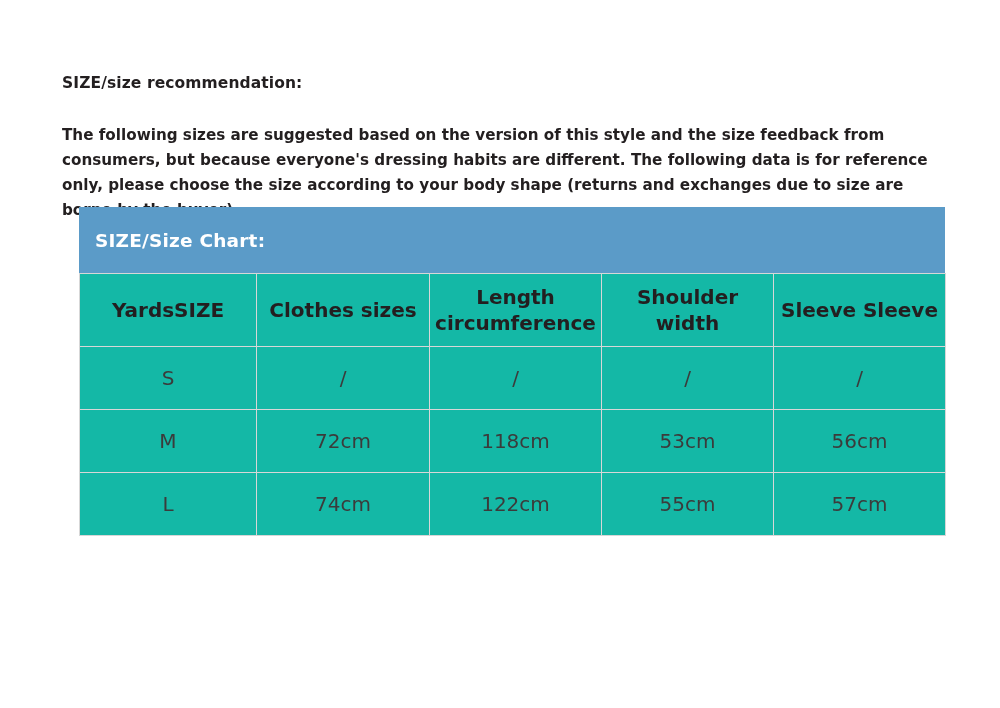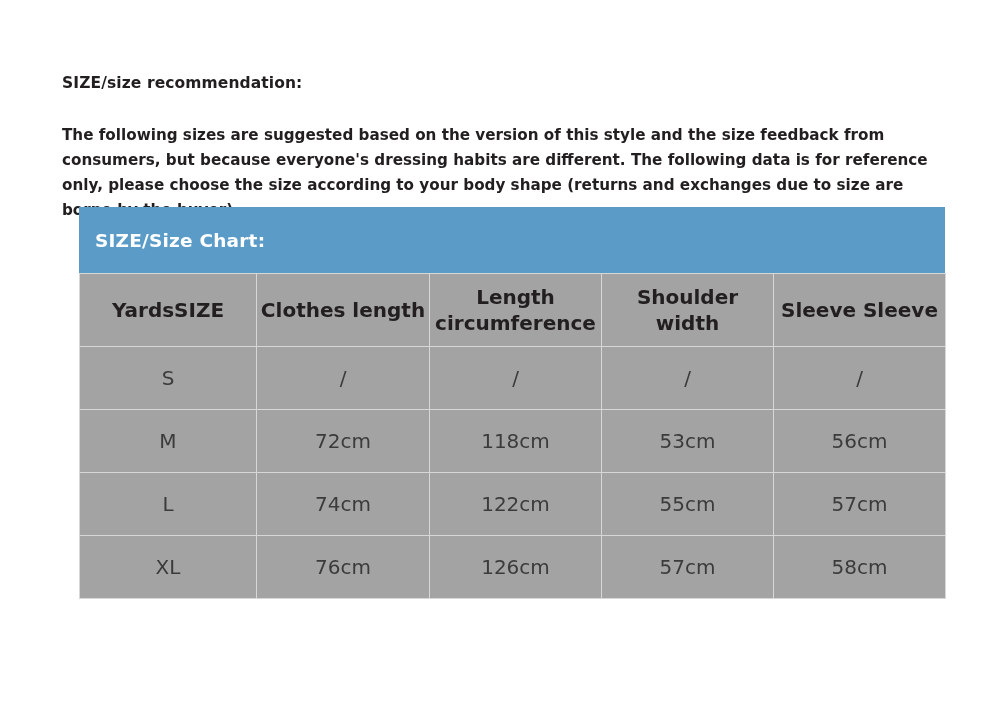--- a/index.html
+++ b/index.html
@@ -57,21 +57,21 @@
   .chart-header-text {
     color: #ffffff;
     font-size: 18.5px;
     font-weight: bold;
     letter-spacing: 0.2px;
   }
   table.size-table {
     width: 866px;
     border-collapse: collapse;
     table-layout: fixed;
-    background: #a3a3a3;
+    background: #14b8a6;
   }
   table.size-table td {
     border: 1px solid #d7d7d7;
     text-align: center;
     vertical-align: middle;
     color: #3b3b3b;
     font-size: 20px;
     font-weight: normal;
     padding: 0;
   }
@@ -118,21 +118,21 @@
       <colgroup>
         <col class="col0">
           <col class="col1">
           <col class="col2">
           <col class="col3">
           <col class="col4">
       </colgroup>
       <tbody>
         <tr class="head-row">
           <td class="h-yards">YardsSIZE</td>
-          <td class="h-clothes">Clothes length</td>
+          <td class="h-clothes">Clothes sizes</td>
           <td class="h-chest">Length circumference</td>
           <td class="h-shoulder">Shoulder width</td>
           <td class="h-sleeve">Sleeve Sleeve</td>
         </tr>
 
         <tr class="data-row">
           <td class="cell-size">S</td>
           <td class="cell-val">/</td>
           <td class="cell-val">/</td>
           <td class="cell-val">/</td>
@@ -148,24 +148,17 @@
         </tr>
 
         <tr class="data-row">
           <td class="cell-size">L</td>
           <td class="cell-val">74cm</td>
           <td class="cell-val">122cm</td>
           <td class="cell-val">55cm</td>
           <td class="cell-val">57cm</td>
         </tr>
 
-        <tr class="data-row">
-          <td class="cell-size">XL</td>
-          <td class="cell-val">76cm</td>
-          <td class="cell-val">126cm</td>
-          <td class="cell-val">57cm</td>
-          <td class="cell-val">58cm</td>
-        </tr>
 
       </tbody>
     </table>
   </div>
 </div>
 
 </body></html>

